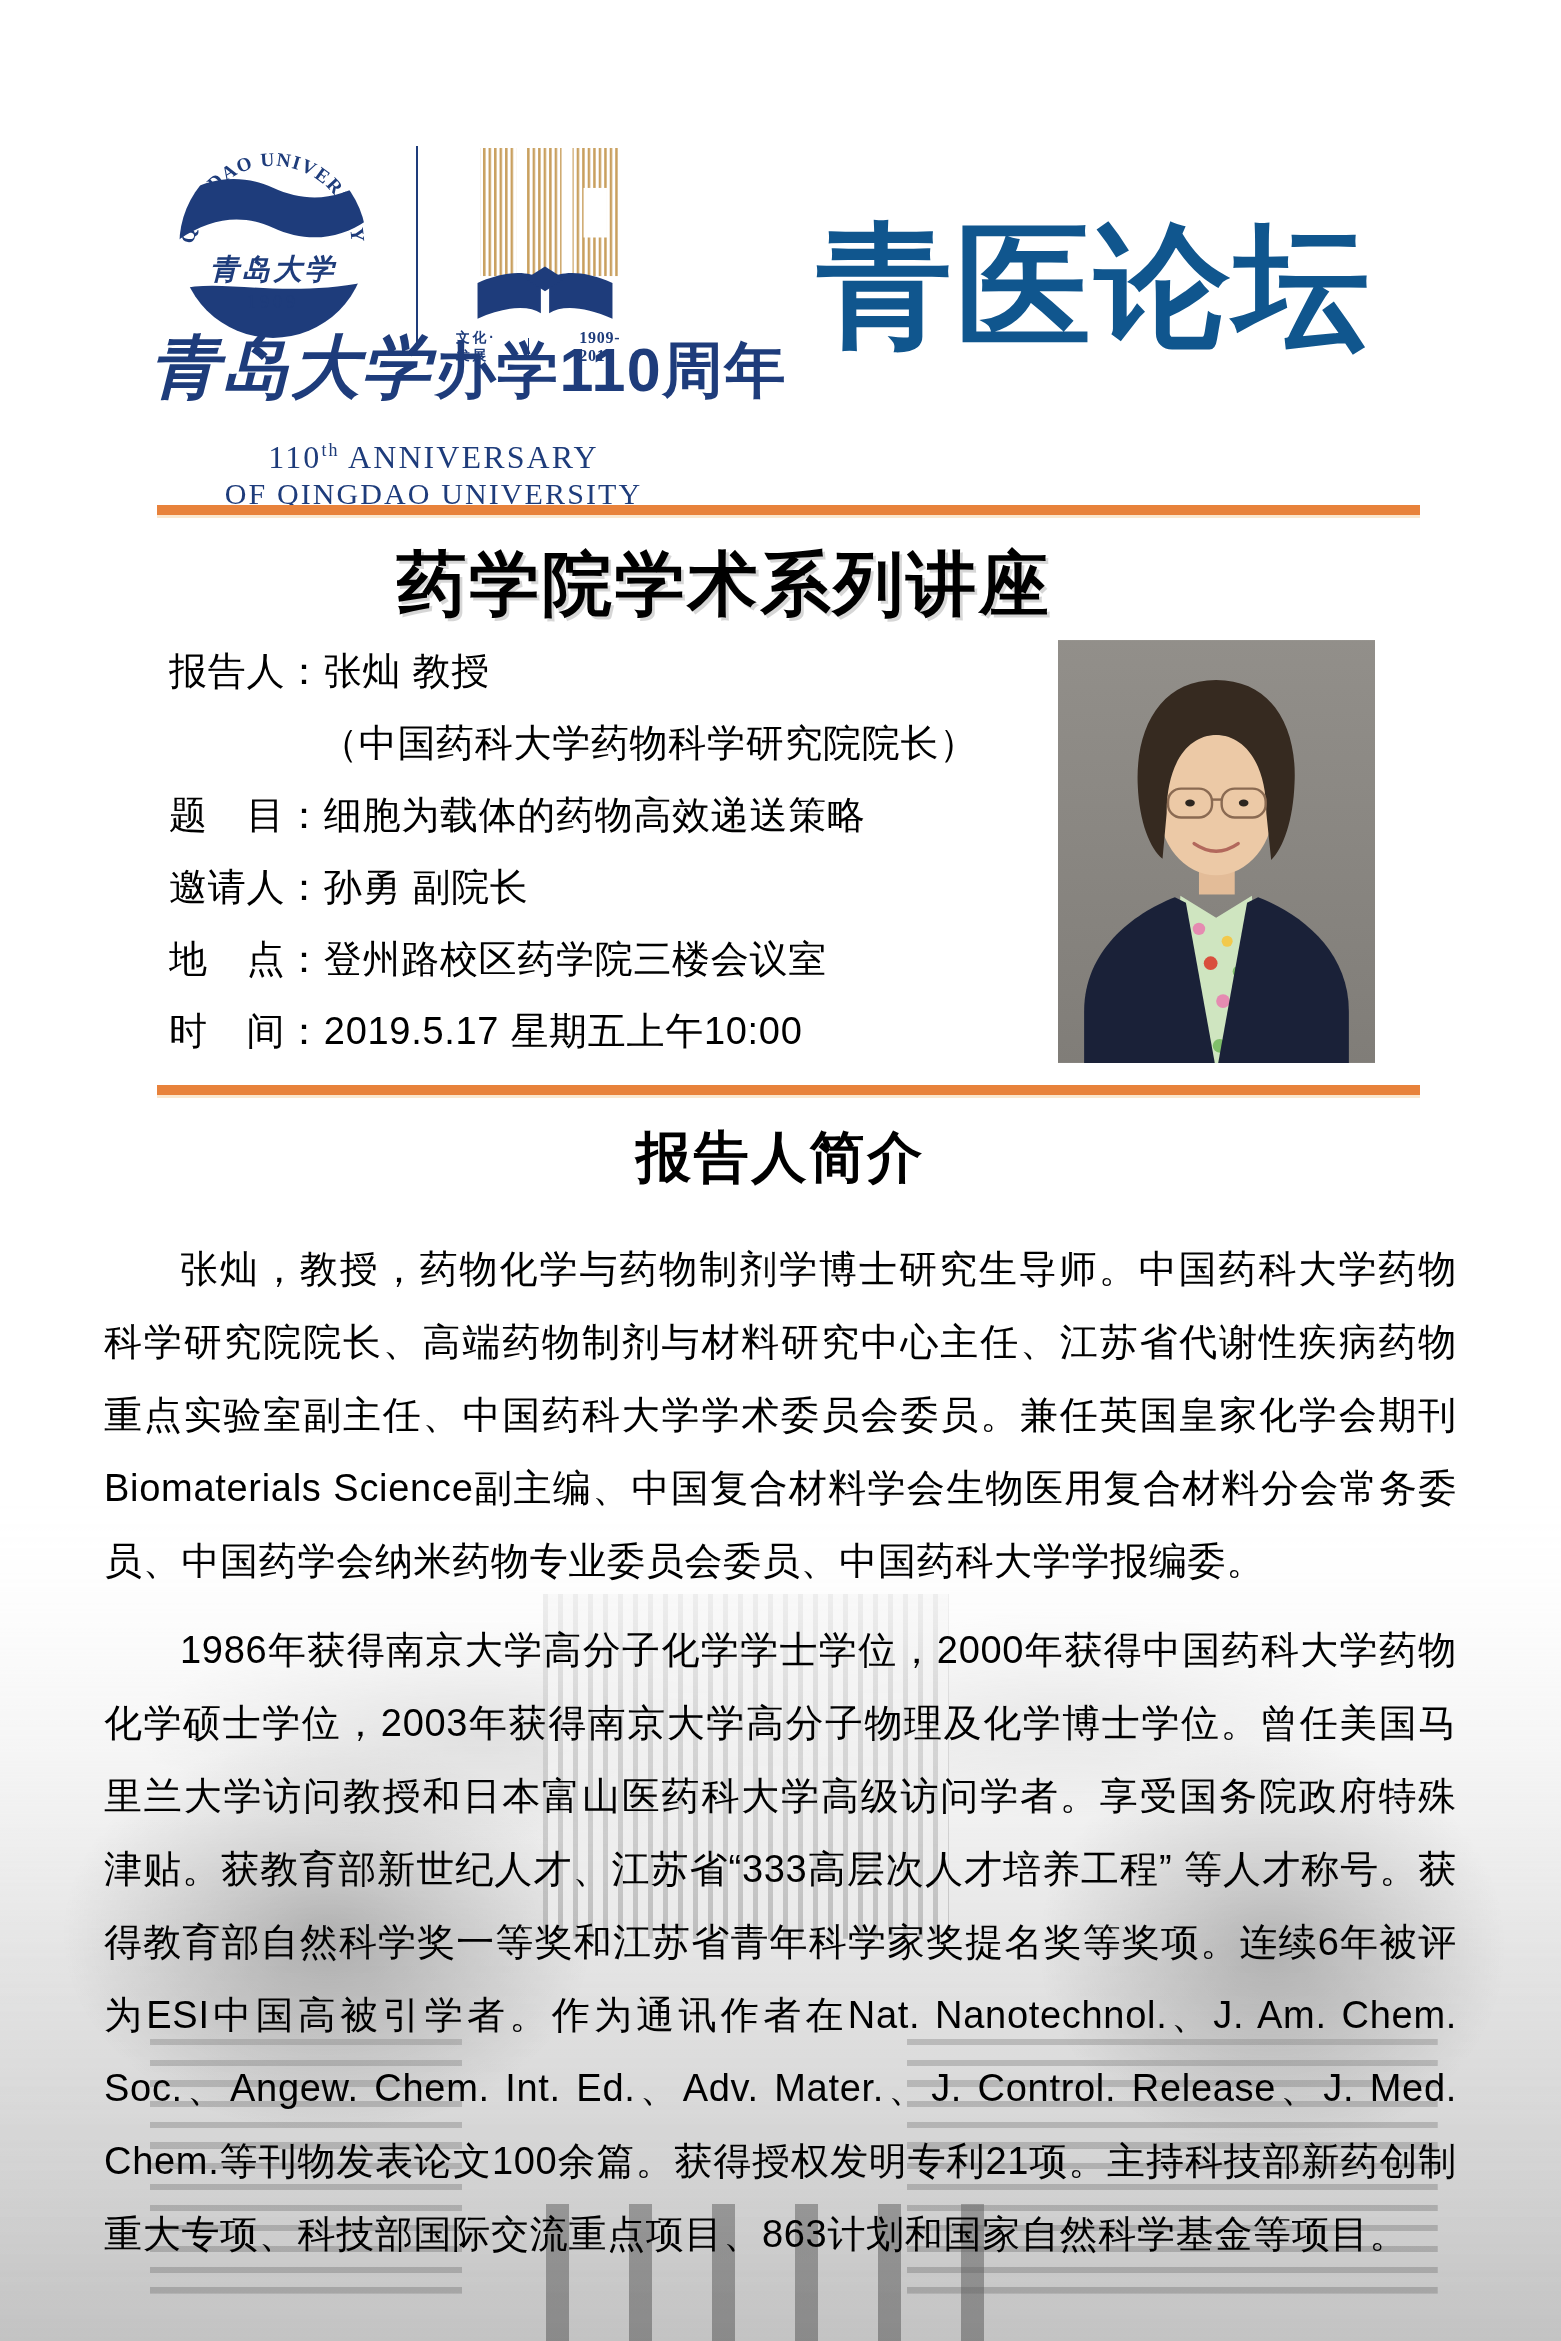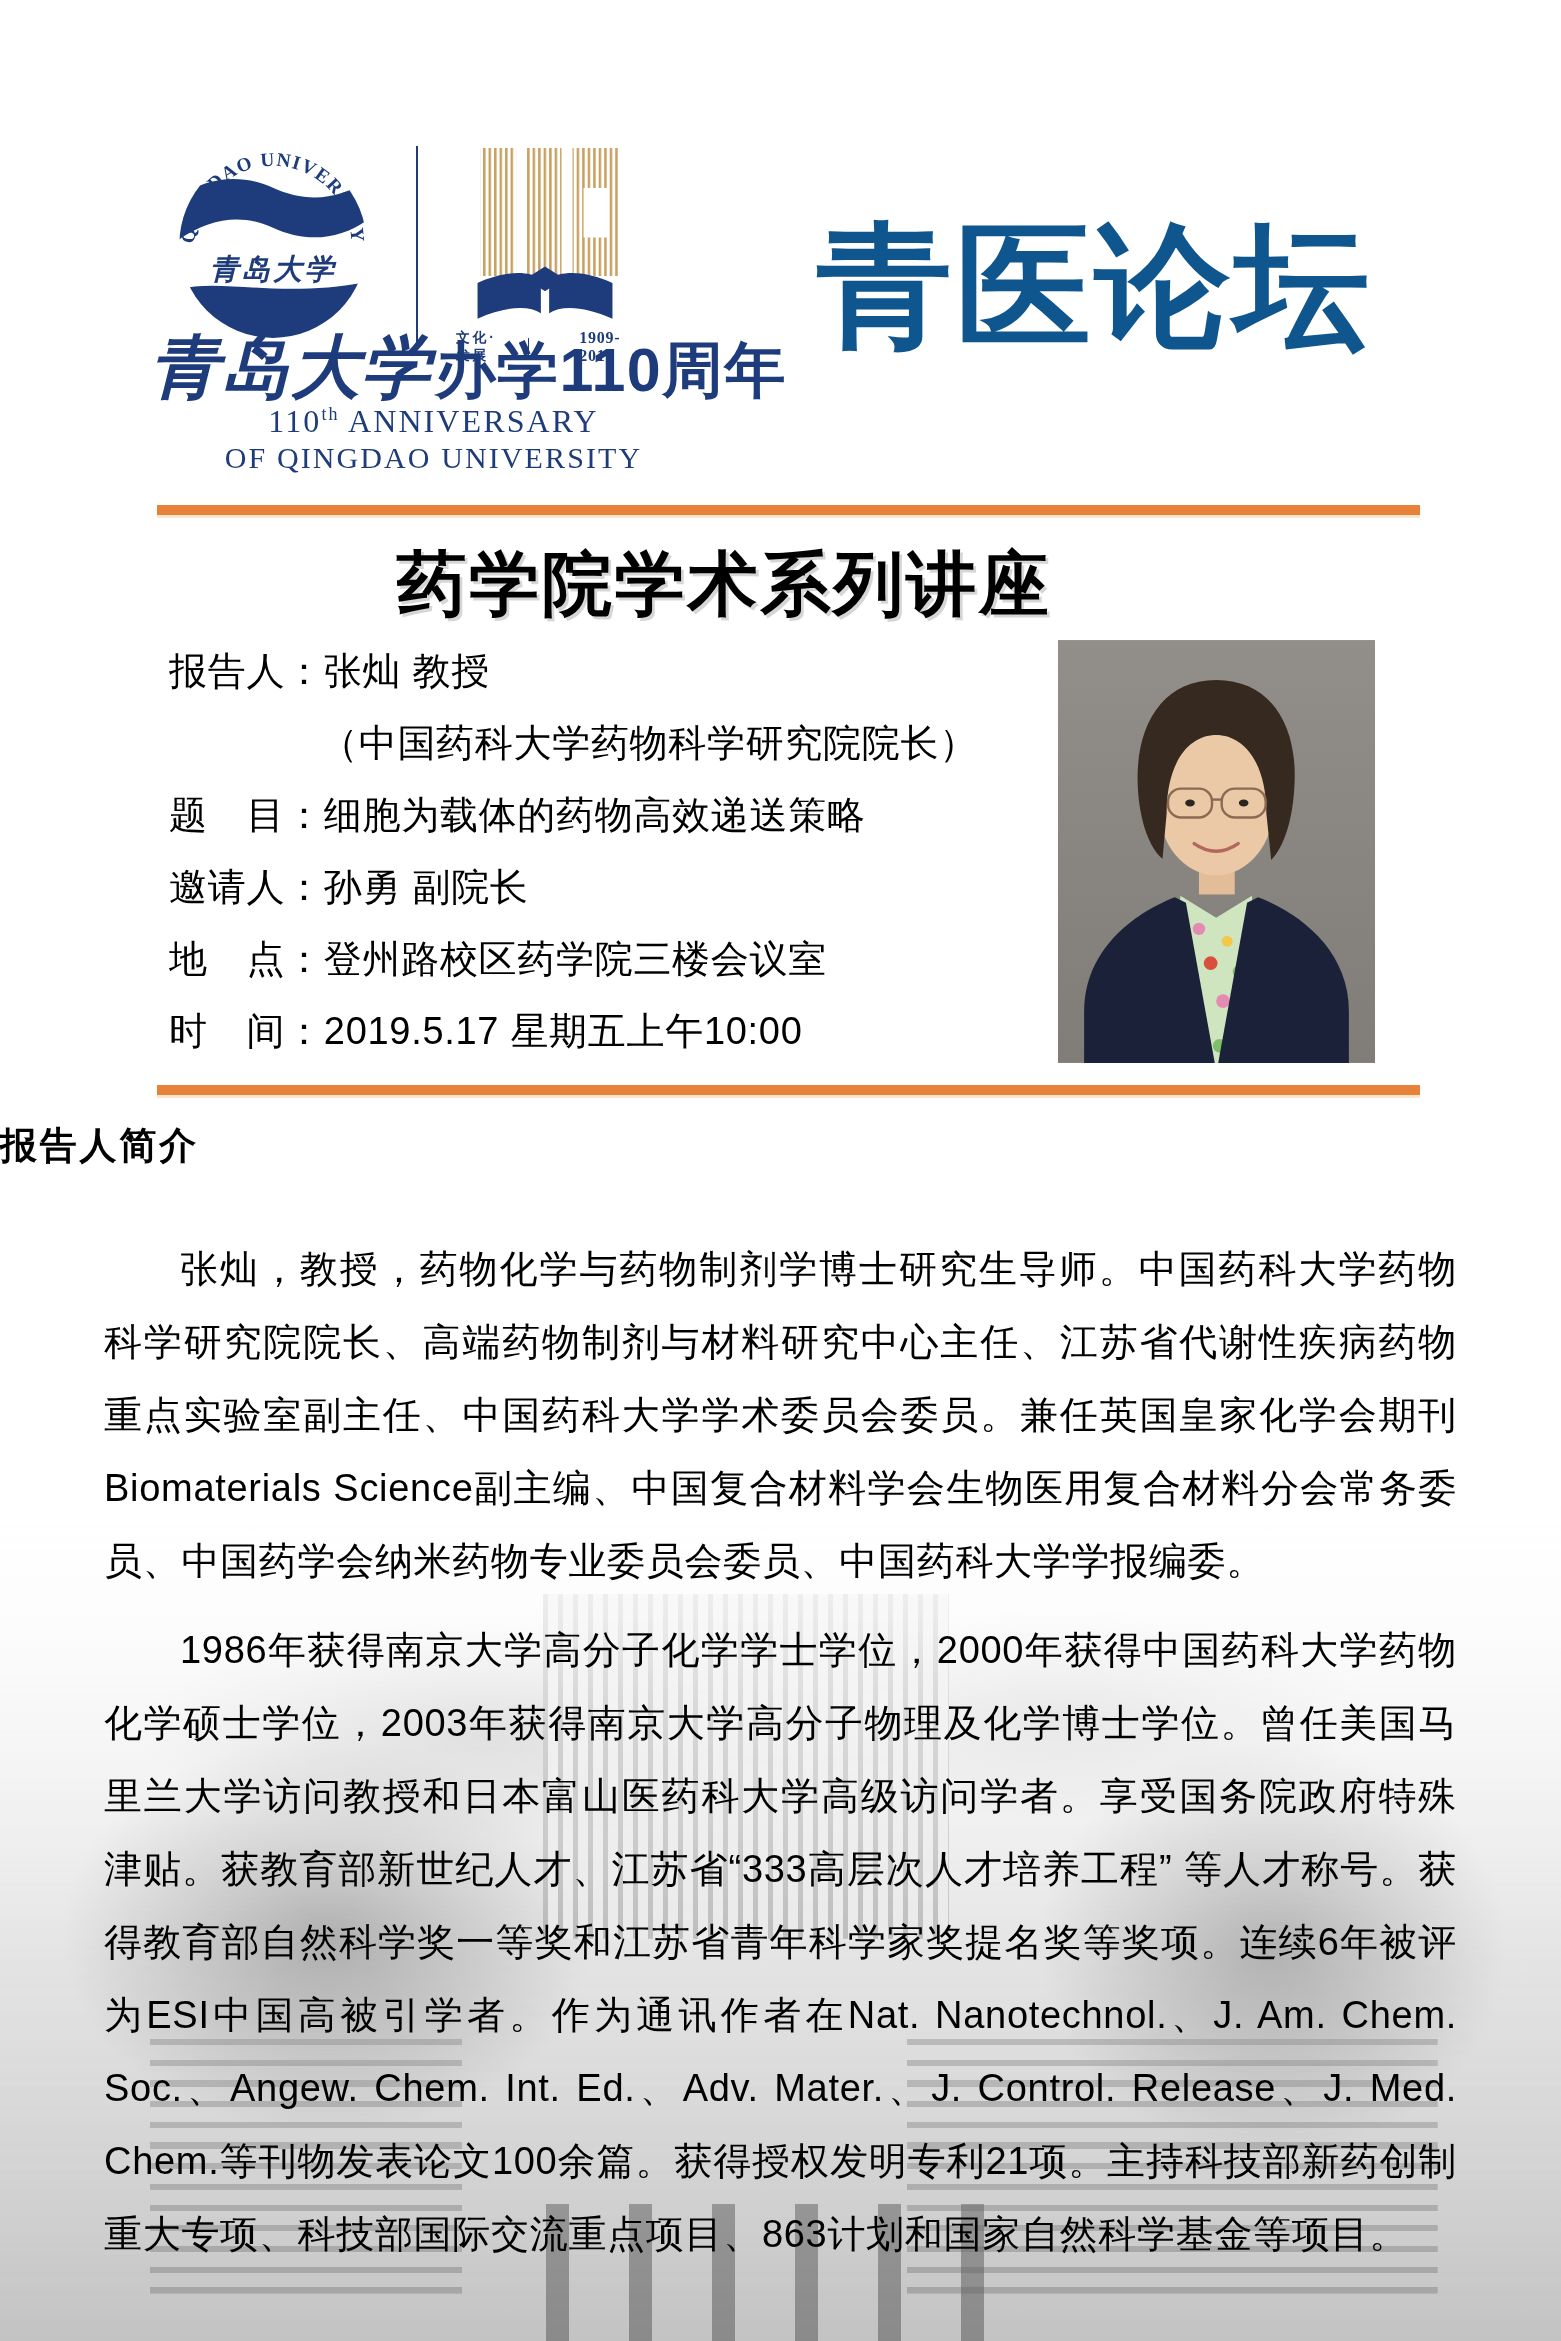--- a/index.html
+++ b/index.html
@@ -34,21 +34,21 @@
   #logo-110-tagline{left:456px;top:329px;width:179px;display:flex;align-items:center;justify-content:center;gap:18px;color:#1E3C7B;}
   #logo-110-tagline .cn{font-size:13.8px;letter-spacing:2.8px;font-weight:600;}
   #logo-110-tagline .sep{width:1.4px;height:18px;background:#1E3C7B;}
   #logo-110-tagline .yr{font-family:"Liberation Serif","DejaVu Serif",serif;font-weight:700;font-size:16px;letter-spacing:0.7px;margin-left:32px;}
 
   #anniv-cn{left:150px;top:322px;width:571px;white-space:nowrap;color:#1E3C7B;}
   #anniv-cn .callig{font-family:"Liberation Serif","DejaVu Serif",serif;font-style:italic;font-weight:700;font-size:69px;letter-spacing:1.4px;}
   #anniv-cn .bold{font-weight:900;font-size:61px;letter-spacing:1.4px;text-align:right;}
   #anniv-en{left:158px;top:403px;width:551px;text-align:center;color:#1E3C7B;
     font-family:"Liberation Serif","DejaVu Serif",serif;}
-  #anniv-en .l1{font-size:32px;letter-spacing:2.1px;}
+  #anniv-en .l1{font-size:32px;letter-spacing:2.1px;margin-top:36px;}
   #anniv-en .l1 sup{font-size:18px;}
   #anniv-en .l2{font-size:30px;letter-spacing:2.1px;margin-top:1.4px;}
 
   #forum-title{left:792px;top:219px;width:606px;text-align:center;
     font-size:135px;font-weight:900;color:#10568E;letter-spacing:4.1px;line-height:1;}
 
   
   .orange-bar{left:157px;width:1263px;height:10.3px;background:#E8823B;border-bottom:3.4px solid #FAE7CE;}
   #bar-1{top:505px;}
   #bar-2{top:1085px;}
@@ -58,21 +58,21 @@
     font-size:70px;font-weight:900;letter-spacing:2.8px;color:#000;
     text-shadow:2.8px 2.8px 0 rgba(0,0,0,.16);}
   #lecture-rows{left:169px;top:635px;width:881px;font-size:38px;line-height:72px;letter-spacing:0.7px;font-weight:500;}
   #lecture-rows .row{white-space:nowrap;}
   #lecture-rows .lbl{white-space:pre;}
   #lecture-rows .row.indent{padding-left:151px;}
 
   #speaker-photo{left:1058px;top:640px;width:317px;height:423px;}
 
   
-  #bio-heading{left:0;top:1121px;width:1561px;text-align:left;font-size:37px;font-weight:900;letter-spacing:2.8px;}
+  #bio-heading{left:0;top:1121px;width:1561px;text-align:center;font-size:55px;font-weight:900;letter-spacing:2.8px;}
   #bio-body{left:88px;top:1217px;width:1385px;font-size:38px;line-height:73px;
     text-align:justify;text-justify:inter-character;letter-spacing:0.7px;}
   #bio-body p{margin:16px;text-indent:76px;}
 </style>
 </head>
 <body>
 
 <div id="page">
   <div id="bg-photo" class="abs"></div>
 

